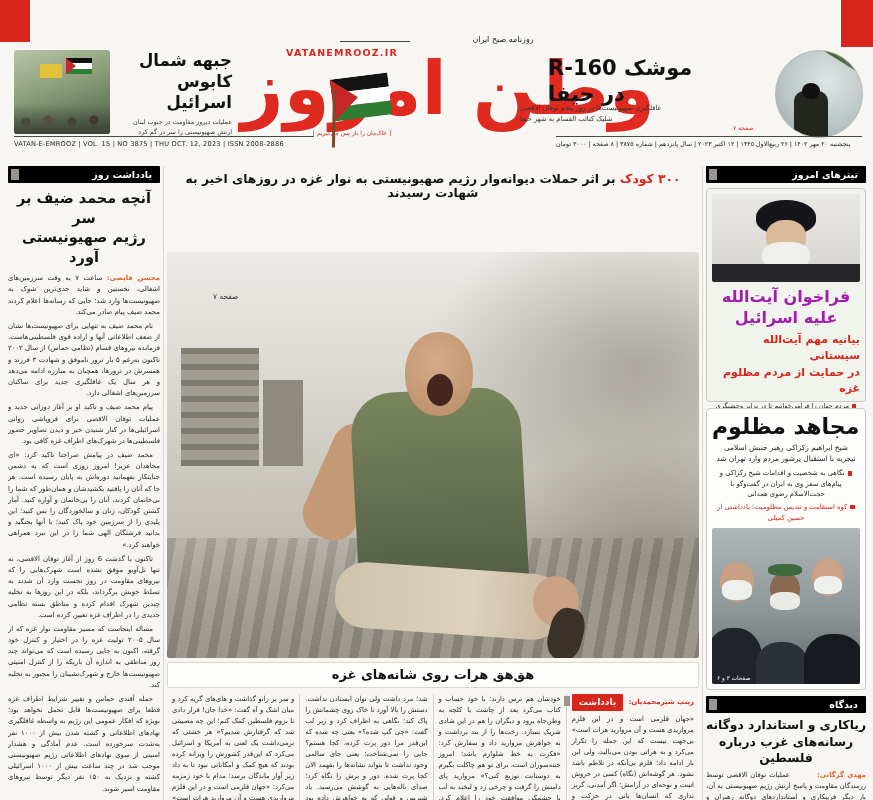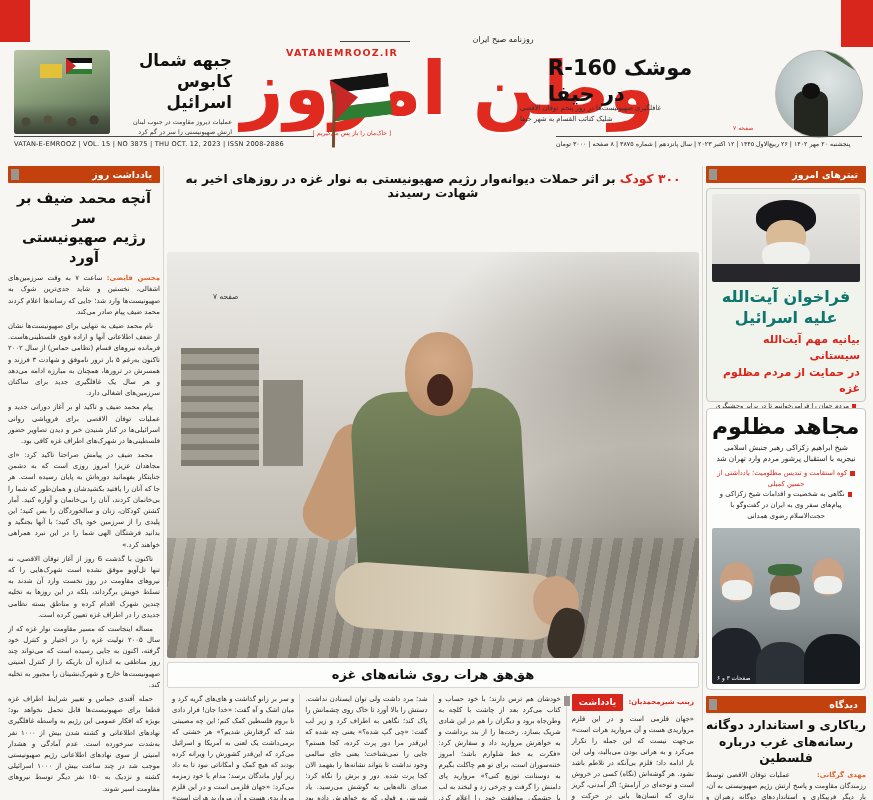--- a/index.html
+++ b/index.html
@@ -40,21 +40,21 @@
   .brief-right-page{left:733px;top:124px;font-size:6px;color:#d8261d;}
   .circ-photo{left:775px;top:50px;width:86px;height:86px;border-radius:50%;border:1px solid #b9b7b2;overflow:hidden;
     background:radial-gradient(circle at 60% 35%,#dfe5e4 0%,#b9c4c4 60%,#93a1a1 100%);}
   .circ-photo .rocket{position:absolute;left:26px;top:-6px;width:70px;height:13px;background:linear-gradient(90deg,#3f5a3c,#57774f);transform:rotate(32deg);border-radius:3px;}
   .circ-photo .rocket::after{content:"";position:absolute;right:-10px;top:0;border-top:6.5px solid transparent;border-bottom:6.5px solid transparent;border-left:11px solid #2f452d;}
   .circ-photo .fighter{position:absolute;left:18px;bottom:-6px;width:34px;height:52px;border-radius:10px 10px 0 0;background:#23261f;}
   .circ-photo .mask{position:absolute;left:26px;bottom:38px;width:18px;height:16px;border-radius:50%;background:#101010;}
   .fa-line{left:556px;top:136px;width:306px;border-top:1.5px solid #4a4a4a;padding-top:3px;
     font-size:6.3px;color:#222;direction:rtl;text-align:left;}
   
-  .band{background:#c2410c;color:#fff;font-weight:bold;font-size:9.5px;height:17px;line-height:17px;
+  .band{background:#000000;color:#fff;font-weight:bold;font-size:9.5px;height:17px;line-height:17px;
     padding:0 8px;direction:rtl;text-align:right;position:relative;border-radius:1px;}
   .band .accent{position:absolute;left:3px;top:3px;width:8px;height:11px;background:#98968f;}
   .vdiv{width:1px;background:#d9d7d2;}
   
   .left-col{left:8px;top:166px;width:152px;height:634px;overflow:hidden;}
   .lc-head{margin-top:6px;font-size:14.5px;font-weight:bold;color:#111;text-align:center;line-height:1.35;direction:rtl;}
   .lc-body{margin-top:6px;font-size:6.9px;line-height:1.62;color:#1c1c1c;text-align:justify;direction:rtl;}
   .lc-body p{margin:0 0 3px;}
   .lc-body p + p{text-indent:7px;}
   .author{color:#e0642a;font-weight:bold;}
@@ -97,21 +97,21 @@
   .tag-author{color:#d8261d;font-weight:bold;font-size:7px;}
   
   .sidebar{left:706px;top:166px;width:160px;height:634px;}
   .sbox{position:absolute;left:0;width:160px;border:1px solid #c9c7c1;border-radius:4px;background:#fdfdfb;box-sizing:border-box;}
   .box1{top:22px;height:214px;background:#f1f4ec;padding:5px;}
   .sistani{width:148px;height:88px;margin:0 auto;border-radius:2px;overflow:hidden;position:relative;background:linear-gradient(180deg,#e9e8e5,#d4d2cd);}
   .sistani .turban{position:absolute;left:44px;top:6px;width:60px;height:34px;border-radius:50% 50% 40% 40%;background:#15151a;}
   .sistani .face{position:absolute;left:54px;top:26px;width:40px;height:34px;border-radius:45%;background:#d9bb97;}
   .sistani .beard{position:absolute;left:50px;top:48px;width:48px;height:30px;border-radius:40% 40% 50% 50%;background:#efefec;}
   .sistani .robe{position:absolute;left:0;bottom:0;width:100%;height:18px;background:#26262b;}
-  .s-head{margin-top:5px;text-align:center;font-size:16px;font-weight:bold;color:#0f766e;line-height:1.3;direction:rtl;}
+  .s-head{margin-top:5px;text-align:center;font-size:16px;font-weight:bold;color:#a21caf;line-height:1.3;direction:rtl;}
   .s-sub{margin-top:3px;text-align:right;font-size:11px;color:#d8261d;font-weight:bold;line-height:1.5;direction:rtl;}
   .s-bullets{margin-top:3px;font-size:6.6px;line-height:1.55;color:#1c1c1c;text-align:center;direction:rtl;}
   .sq{display:inline-block;width:4.5px;height:4.5px;background:#d8261d;margin-left:3px;vertical-align:middle;}
   .s-pageref{margin-top:2px;text-align:center;font-size:6.4px;color:#d8261d;font-weight:bold;border-top:1px dotted #c5762f;padding-top:1px;}
   .box2{top:242px;height:282px;padding:6px 5px;}
   .m-head{text-align:left;font-size:22px;font-weight:bold;color:#111;direction:rtl;line-height:1.1;}
   .m-sub{margin-top:3px;text-align:center;font-size:7.4px;color:#222;line-height:1.5;direction:rtl;}
   .m-bullets{margin-top:4px;font-size:6.8px;line-height:1.55;color:#1c1c1c;text-align:center;direction:rtl;}
   .crowd{position:absolute;left:5px;bottom:5px;width:148px;height:156px;border-radius:2px;overflow:hidden;
     background:linear-gradient(180deg,#aeb6b8 0%,#8d9597 55%,#5d6365 100%);}
@@ -280,22 +280,22 @@
       <div class="s-pageref">صفحه ۲</div>
     </div>
 
     <div class="sbox box2">
       <div class="m-head">مجاهد مظلوم</div>
       <div class="m-sub">
         <span>شیخ ابراهیم زکزاکی رهبر جنبش اسلامی</span><br>
         <span>نیجریه با استقبال پرشور مردم وارد تهران شد</span>
       </div>
       <div class="m-bullets">
+        <div><span class="sq"></span><span>نگاهی به شخصیت و اقدامات شیخ زکزاکی و پیام‌های سفر وی به ایران در گفت‌وگو با حجت‌الاسلام رضوی همدانی</span></div>
         <div style="margin-top:2px;"><span class="sq"></span><span class="red">کوه استقامت و تندیس مظلومیت؛ یادداشتی از حسین کمیلی</span></div>
-        <div><span class="sq"></span><span>نگاهی به شخصیت و اقدامات شیخ زکزاکی و پیام‌های سفر وی به ایران در گفت‌وگو با حجت‌الاسلام رضوی همدانی</span></div>
       </div>
       <div class="crowd">
         <div class="h h1"></div>
           <div class="m1"></div>
         <div class="h zak"></div>
           <div class="zbeard"></div>
           <div class="zcap"></div>
         <div class="h h2"></div>
           <div class="m2"></div>
         <div class="sil s1"></div>

